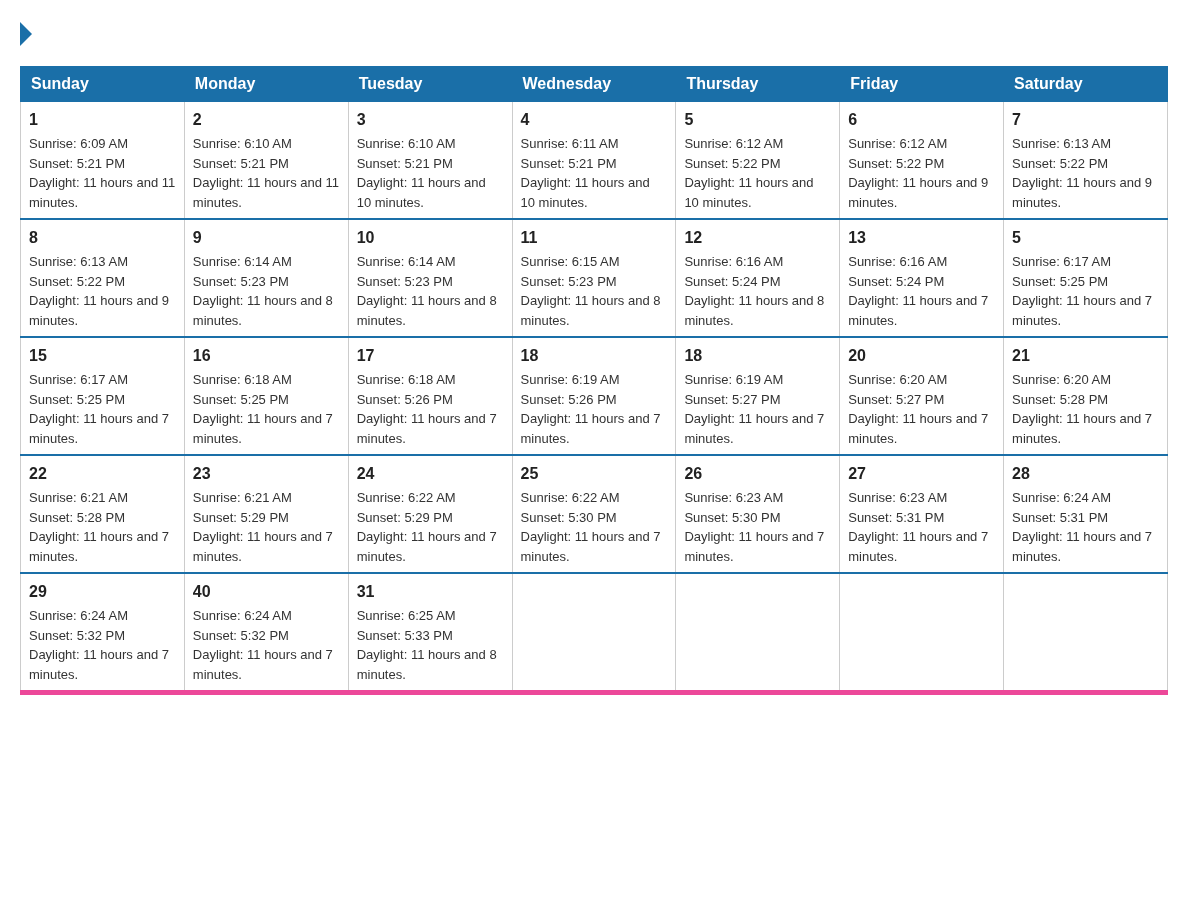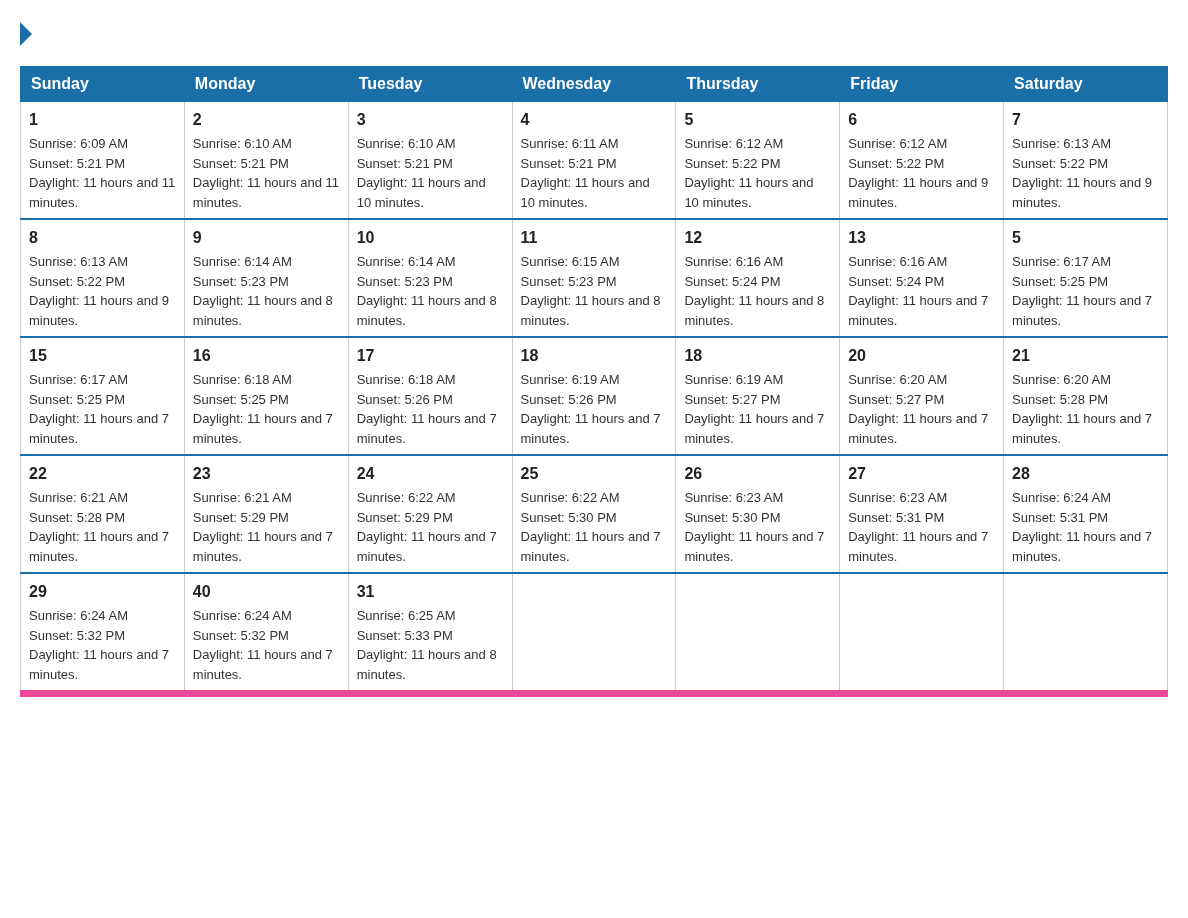--- a/index.html
+++ b/index.html
@@ -89,21 +89,21 @@
       font-size: 16px;
       font-weight: bold;
       color: #222;
       display: block;
       margin-bottom: 2px;
     }
     .calendar tr td {
       border-bottom: 2px solid #1a6fa8;
     }
     .calendar tr:last-child td {
-      border-bottom: 7px solid #ec4899;
+      border-bottom: 5px solid #ec4899;
     }
     .empty {
       background: #fff;
     }
   </style>
 </head>
 <body>
 
 <div class="header">
   <div class="logo">

